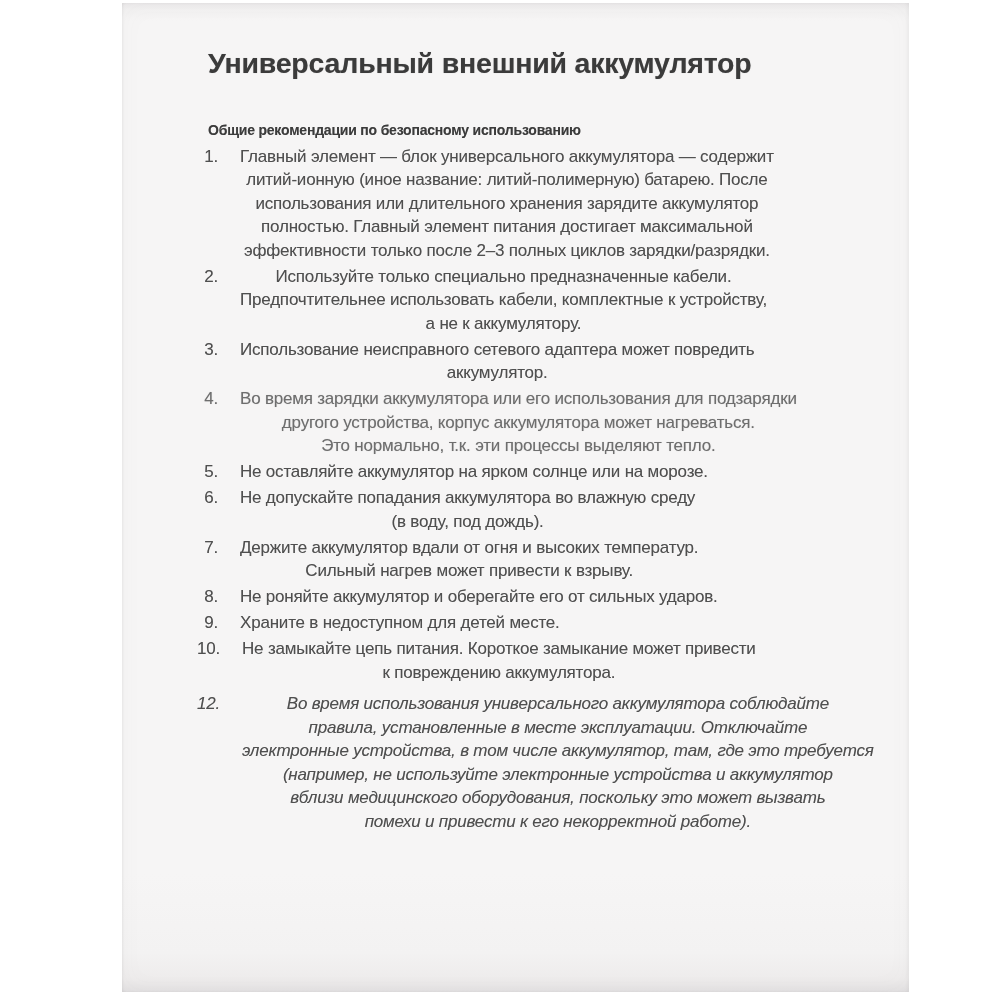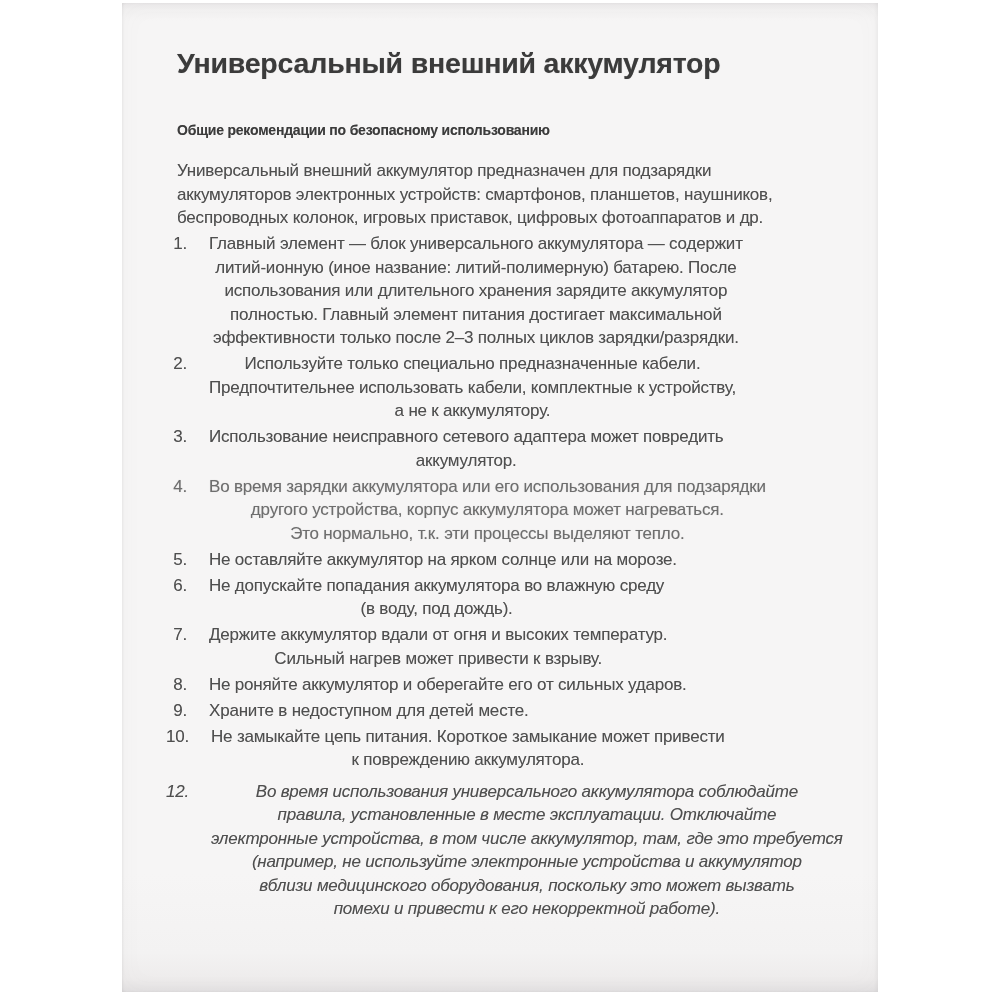--- a/index.html
+++ b/index.html
@@ -31,20 +31,21 @@
         #f2f1f1 7px,
         var(--paper, #f6f5f5) 18px,
         var(--paper, #f6f5f5) 88%,
         #f3f2f2 96%,
         #eeecec 98.6%,
         #e3e1e2 100%);
     box-shadow:
       inset 2px 0 3px -1px rgba(0,0,0,0.055),
       inset -2px 0 4px -1px rgba(0,0,0,0.05),
       inset 0 0 26px rgba(120,110,115,0.035);
+    padding-left: 31px;
   }
 
   .content {
     padding: 0 0 0 44px;   
     color: var(--body, #4f4f4f);
     letter-spacing: -0.2px;
   }
 
   .doc-title {
     margin: 42px 0 0 11px;  
@@ -103,23 +104,20 @@
   }
 </style>
 </head>
 <body style="background: rgb(255, 255, 255);">
 
 <div class="scan-bg">
   <div class="paper">
     <div class="content">
       <h1 class="doc-title">Универсальный внешний аккумулятор</h1>
       <h2 class="doc-subtitle">Общие рекомендации по безопасному использованию</h2>
-      <p class="intro">Универсальный внешний аккумулятор предназначен для подзарядки
-аккумуляторов электронных устройств: смартфонов, планшетов, наушников,
-беспроводных колонок, игровых приставок, цифровых фотоаппаратов и др.</p>
       <div class="list">
           <div class="item">
             <div class="item-num">1.</div>
             <div class="item-text">Главный элемент — блок универсального аккумулятора — содержит
 литий-ионную (иное название: литий-полимерную) батарею. После
 использования или длительного хранения зарядите аккумулятор
 полностью. Главный элемент питания достигает максимальной
 эффективности только после 2–3 полных циклов зарядки/разрядки.</div>
           </div>
           <div class="item">

